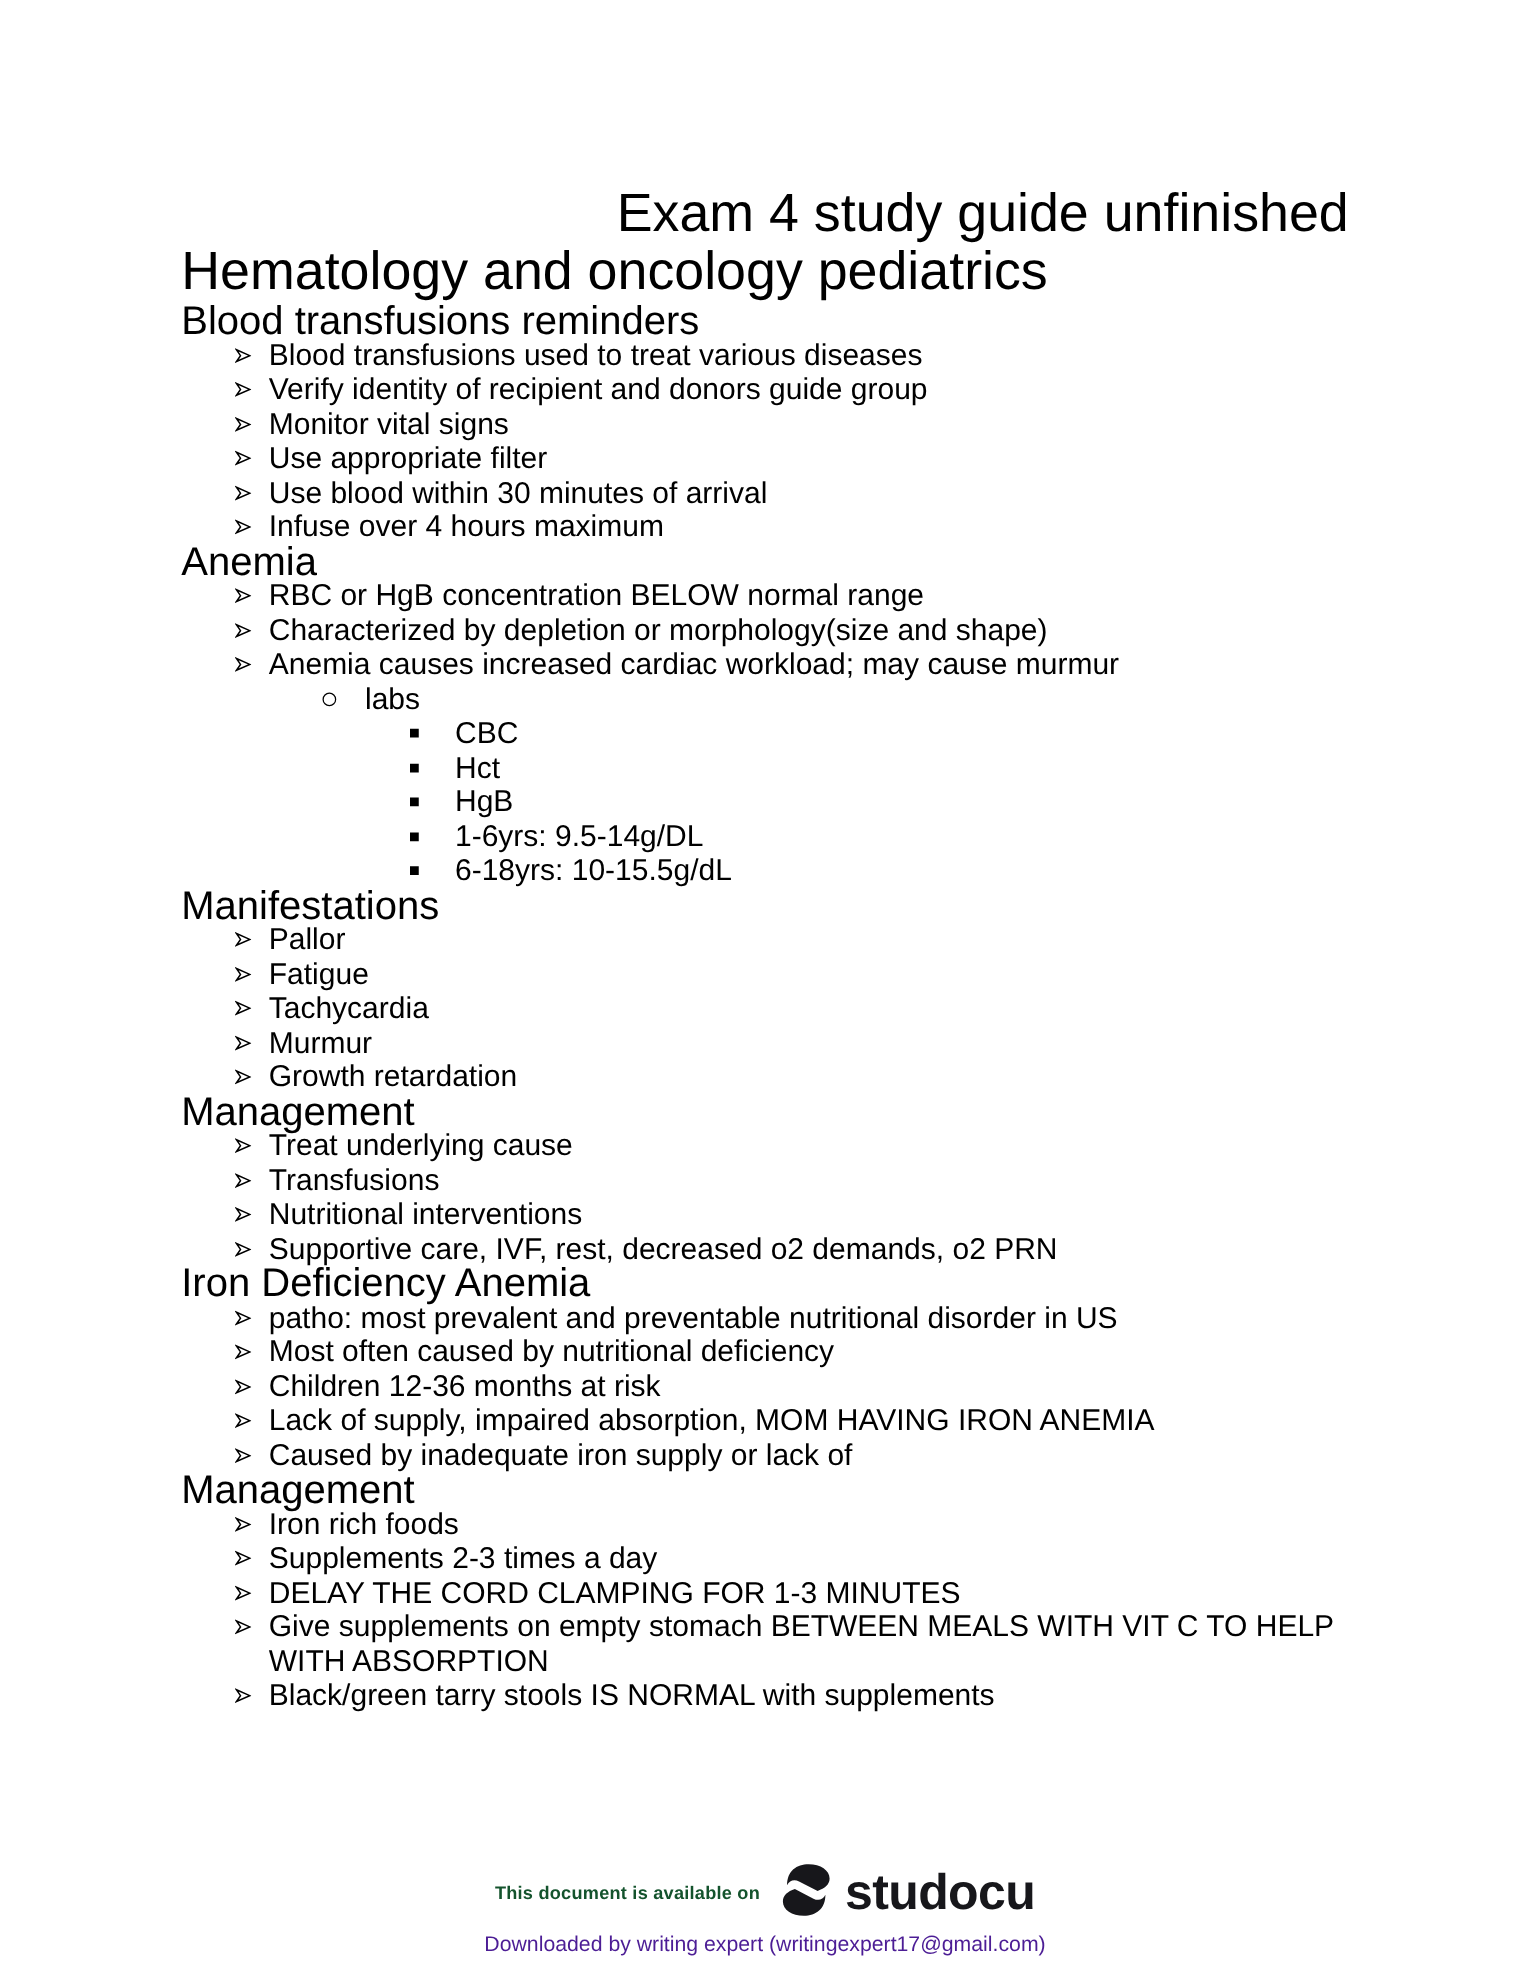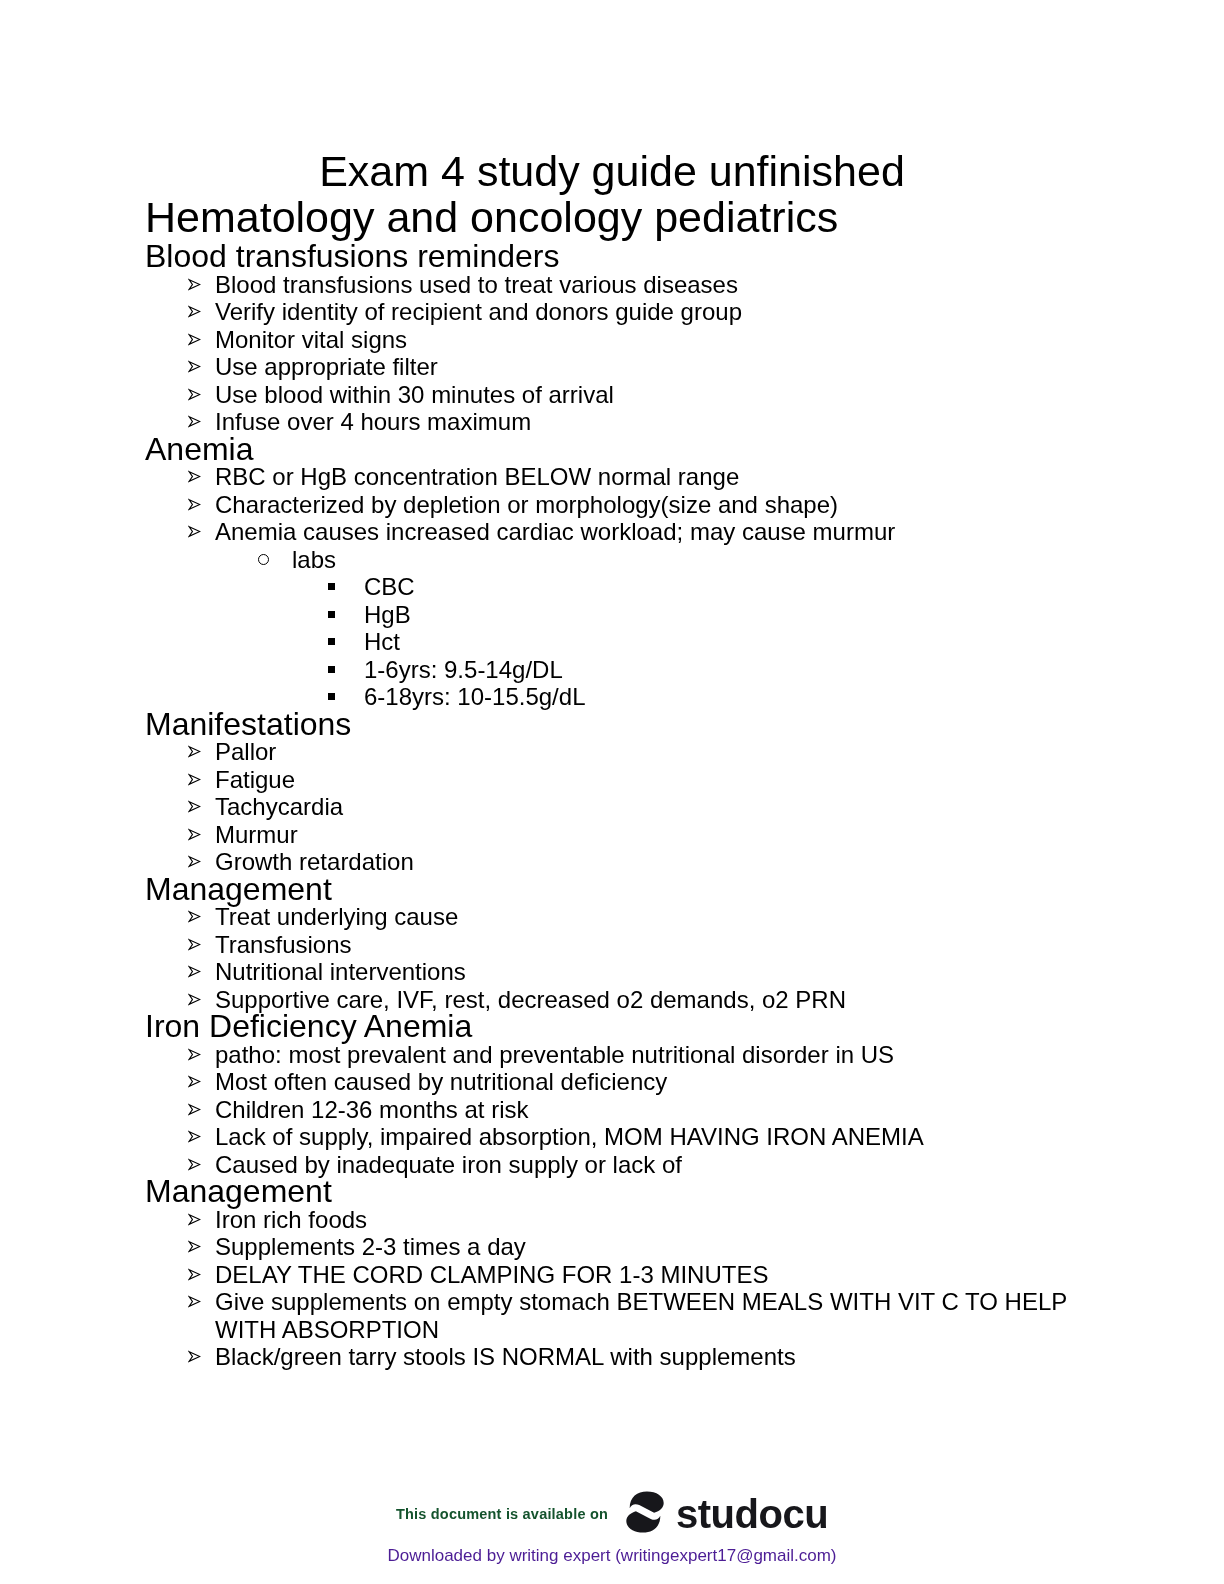--- a/index.html
+++ b/index.html
@@ -6,21 +6,21 @@
   .page{
     position:relative;
     width:1224px;height:1584px;
     background:#ffffff;
     font-family:"Liberation Sans", sans-serif;
     color:#000;
     overflow:hidden;
     margin:0 auto;
   }
   .content{position:absolute;left:145px;top:148px;width:934px;}
-  .title{font-size:43px;line-height:46px;text-align:center;white-space:nowrap;font-weight:400;}
+  .title{font-size:43px;line-height:46px;text-align:right;white-space:nowrap;font-weight:400;}
   .heading{font-size:43px;line-height:46px;white-space:nowrap;font-weight:400;}
   .outline{margin-top:3px;}
   .sec-header{font-size:32px;line-height:27.5px;}
   .row{display:flex;align-items:flex-start;font-size:24px;line-height:27.5px;}
   .lvl1{padding-left:43px;}
   .lvl1 .bullet{width:27px;}
   .lvl2{padding-left:113px;}
   .lvl2 .bullet{width:34px;}
   .lvl3{padding-left:183px;}
   .lvl3 .bullet{width:36px;}
@@ -134,27 +134,27 @@
         <div class="row lvl3">
           <span class="bullet">
             <span class="square"></span>
           </span>
           <span class="itext">CBC</span>
         </div>
         <div class="row lvl3">
           <span class="bullet">
             <span class="square"></span>
           </span>
+          <span class="itext">Hct</span>
+        </div>
+        <div class="row lvl3">
+          <span class="bullet">
+            <span class="square"></span>
+          </span>
           <span class="itext">HgB</span>
-        </div>
-        <div class="row lvl3">
-          <span class="bullet">
-            <span class="square"></span>
-          </span>
-          <span class="itext">Hct</span>
         </div>
         <div class="row lvl3">
           <span class="bullet">
             <span class="square"></span>
           </span>
           <span class="itext">1-6yrs: 9.5-14g/DL</span>
         </div>
         <div class="row lvl3">
           <span class="bullet">
             <span class="square"></span>

